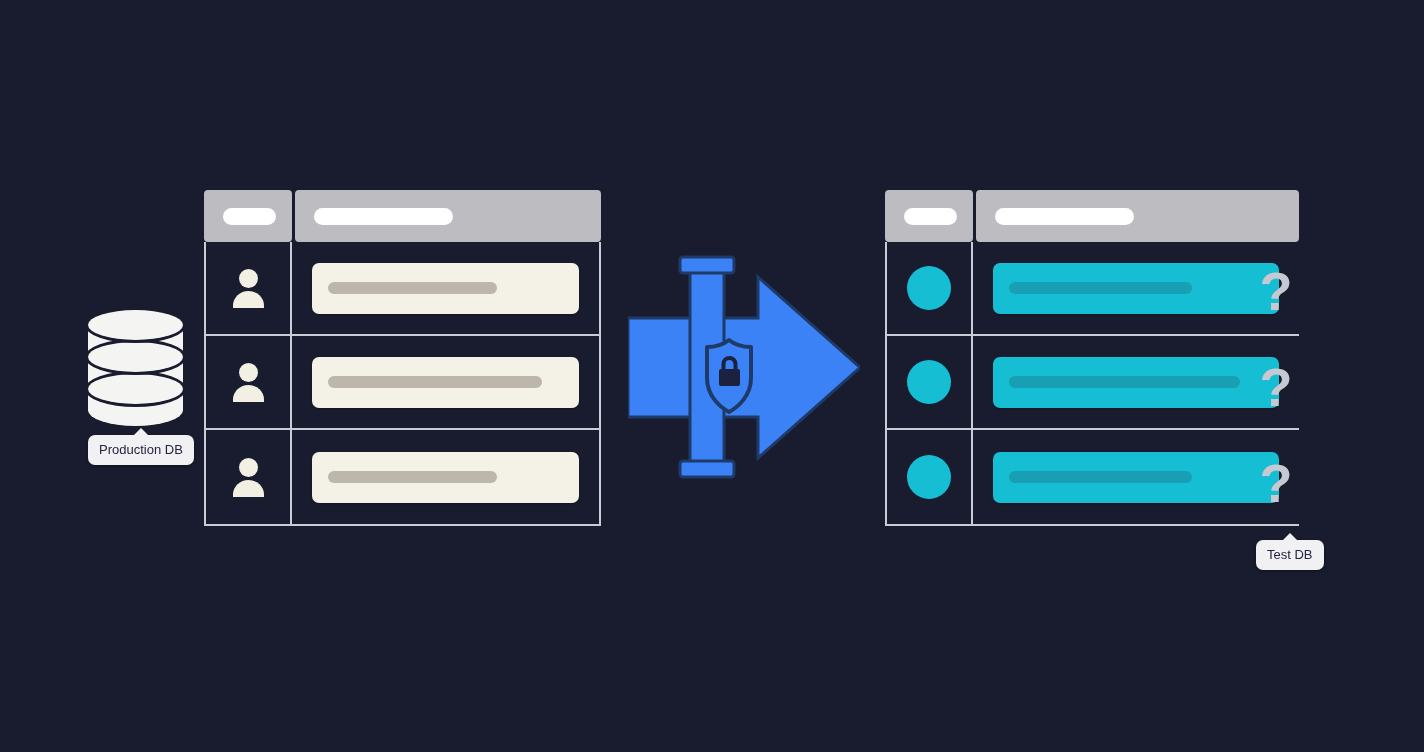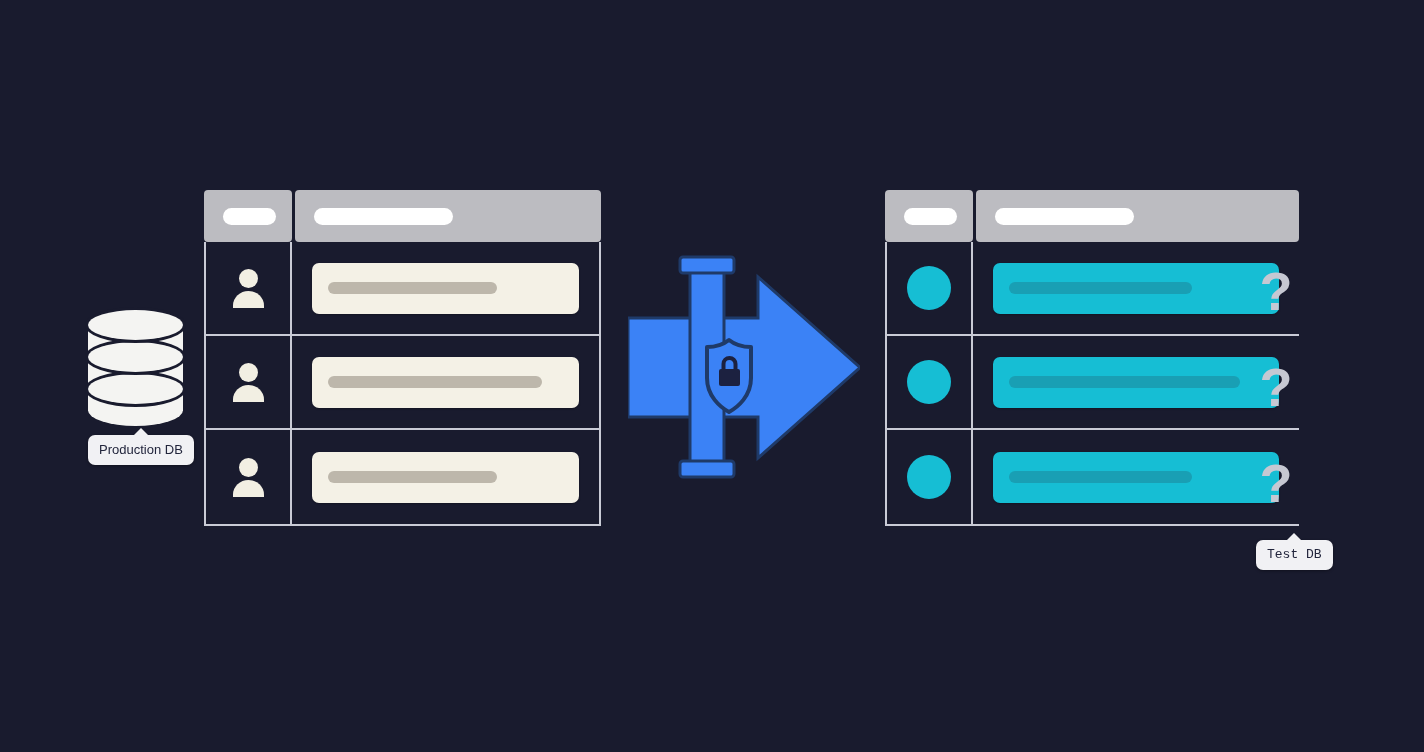--- a/index.html
+++ b/index.html
@@ -77,21 +77,21 @@
     position: absolute;
     top: -7px;
     left: 50%;
     margin-left: -7px;
     width: 0; height: 0;
     border-left: 7px solid transparent;
     border-right: 7px solid transparent;
     border-bottom: 7px solid #f1f1f4;
   }
   #tip-prod { left: 88px;  top: 435px; }
-  #tip-test { left: 1256px; top: 540px; font-family: Liberation Mono, monospace; }
+  #tip-test { left: 1256px; top: 540px; }
 
   
   .table {
     position: absolute;
     top: 190px;
   }
   #table-left  { left: 204px;  width: 397px; }
   #table-right { left: 885px;  width: 414px; }
 
   .thead { display: flex; gap: 3px; height: 52px; }

